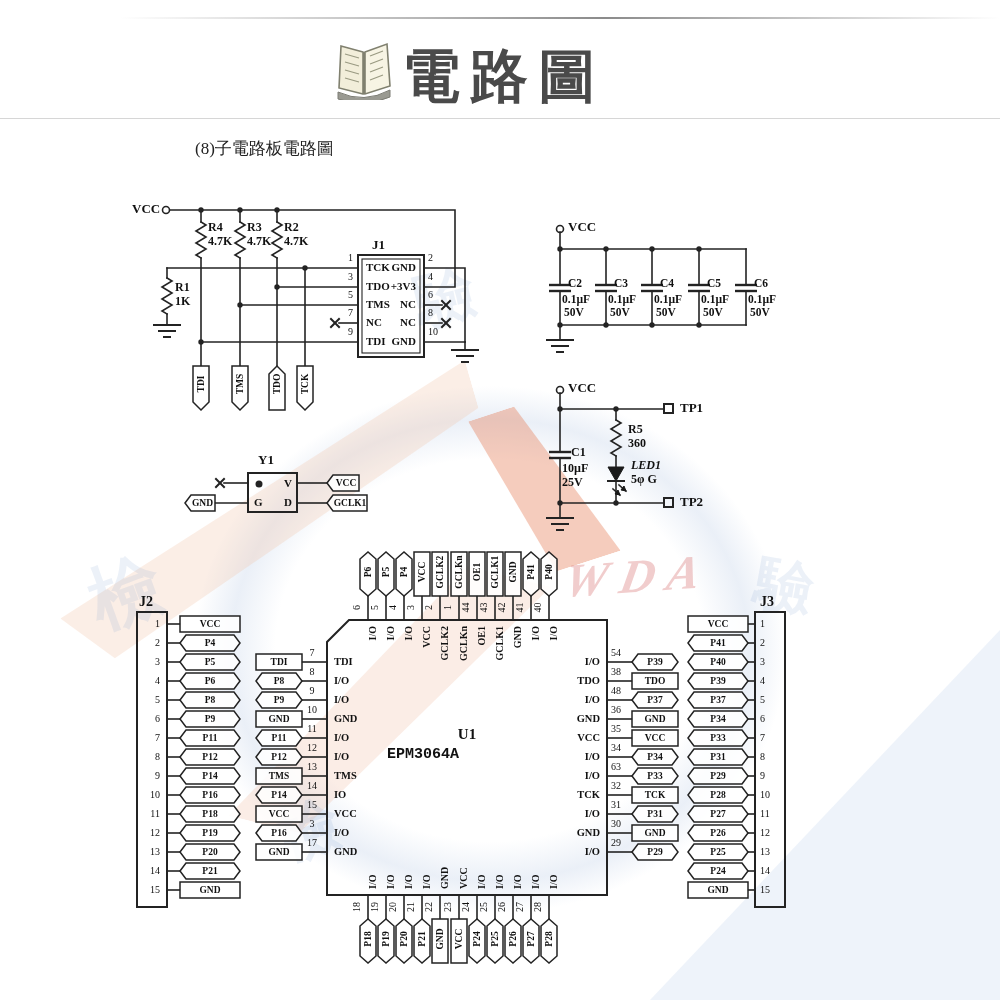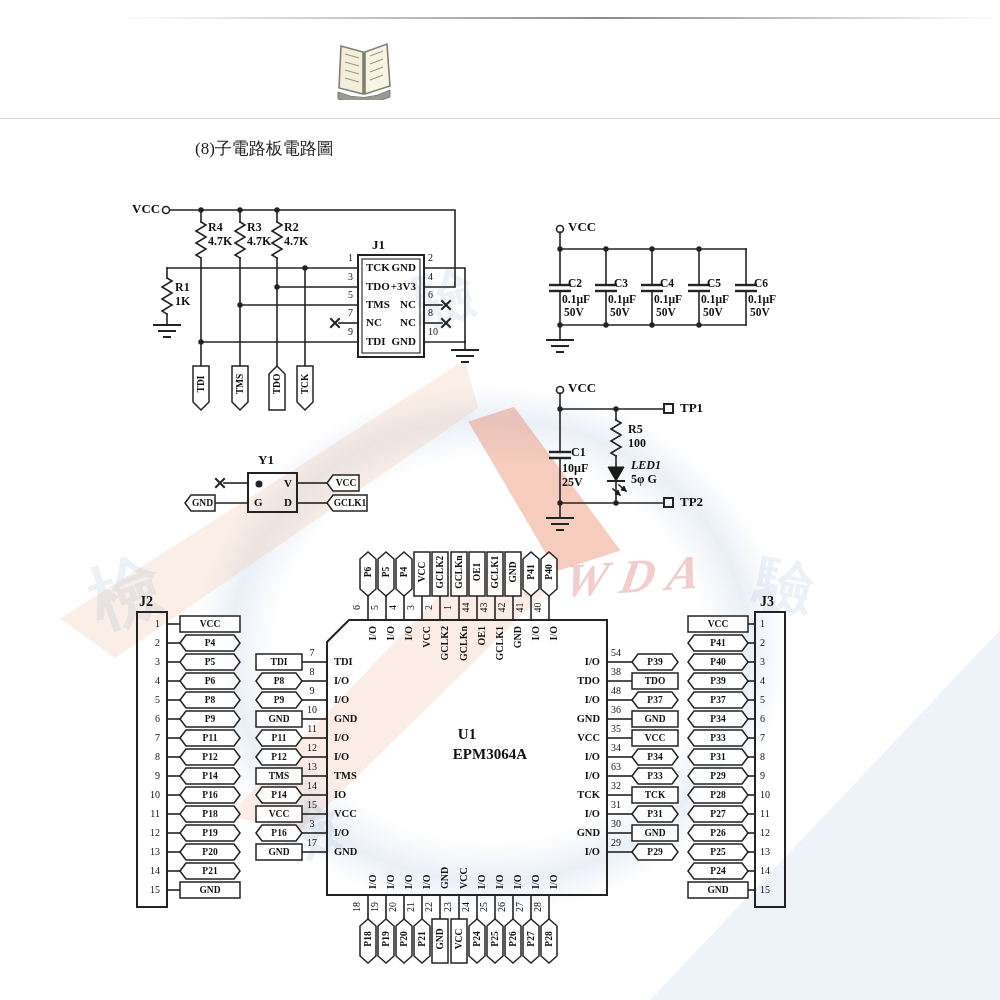--- a/index.html
+++ b/index.html
@@ -59,20 +59,21 @@
   <div class="hr-title"></div>
 
   <svg style="position:absolute;left:334px;top:42px;z-index:2" width="60" height="58" viewBox="0 0 60 58">
     <path d="M4,50 Q30,62 56,48 L56,55 Q30,66 4,57 Z" fill="#9a9a92" stroke="#7d7d75" stroke-width="1"></path>
     <path d="M29,10 L7,4 L5,46 L29,52 Z" fill="#f2eeda" stroke="#80806f" stroke-width="1.6"></path>
     <path d="M31,10 L53,2 L56,44 L31,52 Z" fill="#f7f4e4" stroke="#80806f" stroke-width="1.6"></path>
     <path d="M11,12 L25,16 M11,20 L25,24 M11,28 L25,32 M11,36 L25,40" stroke="#9a9a82" stroke-width="1.2" fill="none"></path>
     <path d="M49,9 L36,14 M49,17 L36,22 M49,25 L36,30 M49,33 L36,38" stroke="#9a9a82" stroke-width="1.2" fill="none"></path>
     <path d="M29,10 L31,10 L31,52 L29,52 Z" fill="#80806f"></path>
   </svg>
+  <div class="titletext" style="left:402px;top:38px;">電路圖</div>
   <div class="subtitle" style="left:195px;top:137px;">(8)子電路板電路圖</div>
 
   <svg id="sch" width="1000" height="1000">
       <circle cx="166" cy="210" r="3.5" class="term"></circle>
       <path d="M170,210 H455 V287 H424" class="w"></path>
       <path d="M167,268 H358" class="w"></path>
       <path d="M277,287 H358" class="w"></path>
       <path d="M240,305 H358" class="w"></path>
       <path d="M339,323 H358" class="w"></path>
       <path d="M201,342 H358" class="w"></path>
@@ -347,37 +348,37 @@
   <div class="lbl b f12" style="left:175px;top:281px;">R1</div>
   <div class="lbl b f12" style="left:175px;top:295px;">1K</div>
   <div class="lbl b f13" style="left:372px;top:238px;">J1</div>
 
   <div class="lbl b f13" style="left:568px;top:220px;">VCC</div>
 
   <div class="lbl b f13" style="left:568px;top:381px;">VCC</div>
   <div class="lbl b f13" style="left:680px;top:401px;">TP1</div>
   <div class="lbl b f13" style="left:680px;top:495px;">TP2</div>
   <div class="lbl b f12" style="left:628px;top:423px;">R5</div>
-  <div class="lbl b f12" style="left:628px;top:437px;">100</div>
+  <div class="lbl b f12" style="left:628px;top:437px;">360</div>
   <div class="lbl b f12" style="left:631px;top:459px;font-style:italic;">LED1</div>
   <div class="lbl b f12" style="left:631px;top:473px;">5φ G</div>
   <div class="lbl b f12" style="left:571px;top:446px;">C1</div>
   <div class="lbl b f12" style="left:562px;top:462px;">10µF</div>
   <div class="lbl b f12" style="left:562px;top:476px;">25V</div>
 
   <div class="lbl b f13" style="left:258px;top:453px;">Y1</div>
   <div class="lbl b f11" style="left:284px;top:477px;">V</div>
   <div class="lbl b f11" style="left:254px;top:496px;">G</div>
   <div class="lbl b f11" style="left:284px;top:496px;">D</div>
   <div class="tagtext" style="left:190px;top:495px;width:25px;">GND</div>
   <div class="tagtext" style="left:333px;top:475px;width:26px;">VCC</div>
   <div class="tagtext" style="left:333px;top:495px;width:34px;">GCLK1</div>
 
   <div class="lbl b f15" style="left:407px;top:726px;width:120px;text-align:center;">U1</div>
-  <div class="lbl b f15" style="left:407px;top:746px;width:120px;text-align:right;">EPM3064A</div>
+  <div class="lbl b f15" style="left:387px;top:746px;width:120px;text-align:left;font-family:Liberation Mono, monospace;">EPM3064A</div>
   <div class="lbl b f14" style="left:139px;top:594px;">J2</div>
   <div class="lbl b f14" style="left:760px;top:594px;">J3</div>
 
 <div class="lbl b f12" style="left: 208px; top: 221px;">R4</div>
     <div class="lbl b f12" style="left: 208px; top: 235px;">4.7K</div>
     <div class="lbl b f12" style="left: 247px; top: 221px;">R3</div>
     <div class="lbl b f12" style="left: 247px; top: 235px;">4.7K</div>
     <div class="lbl b f12" style="left: 284px; top: 221px;">R2</div>
     <div class="lbl b f12" style="left: 284px; top: 235px;">4.7K</div>
     <div class="num" style="left: 338px; top: 251px; width: 15px; text-align: right;">1</div>

